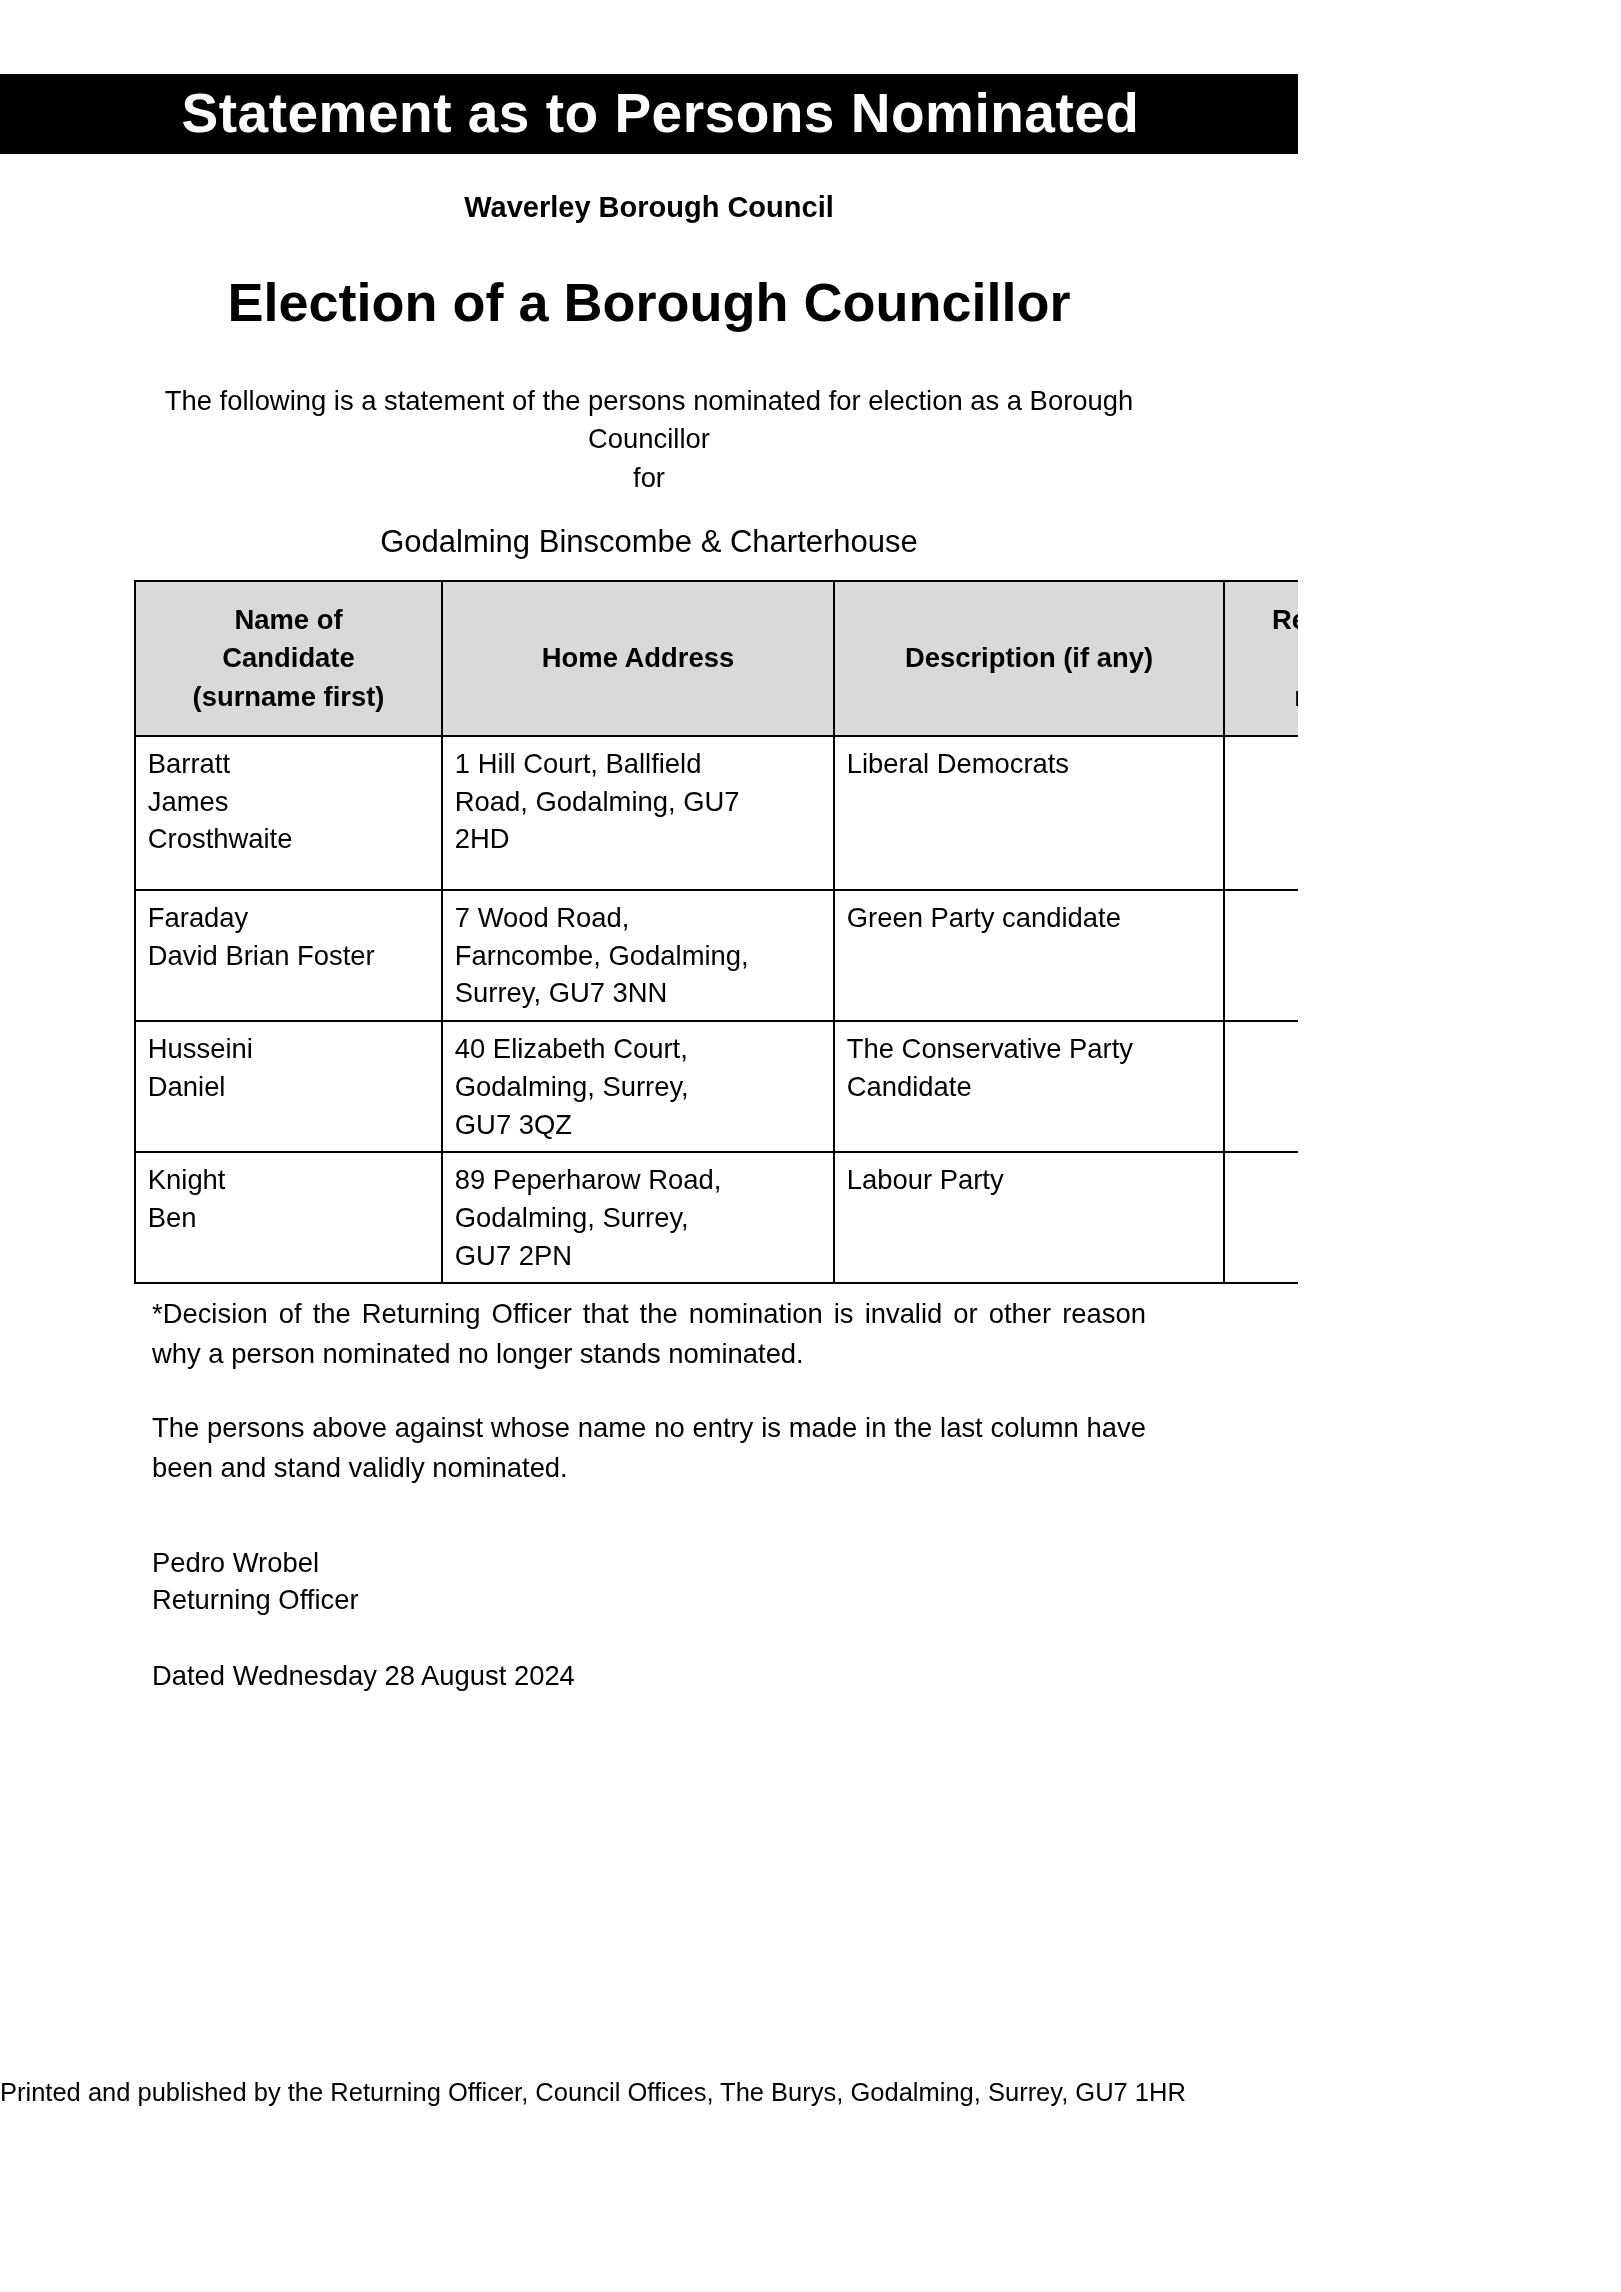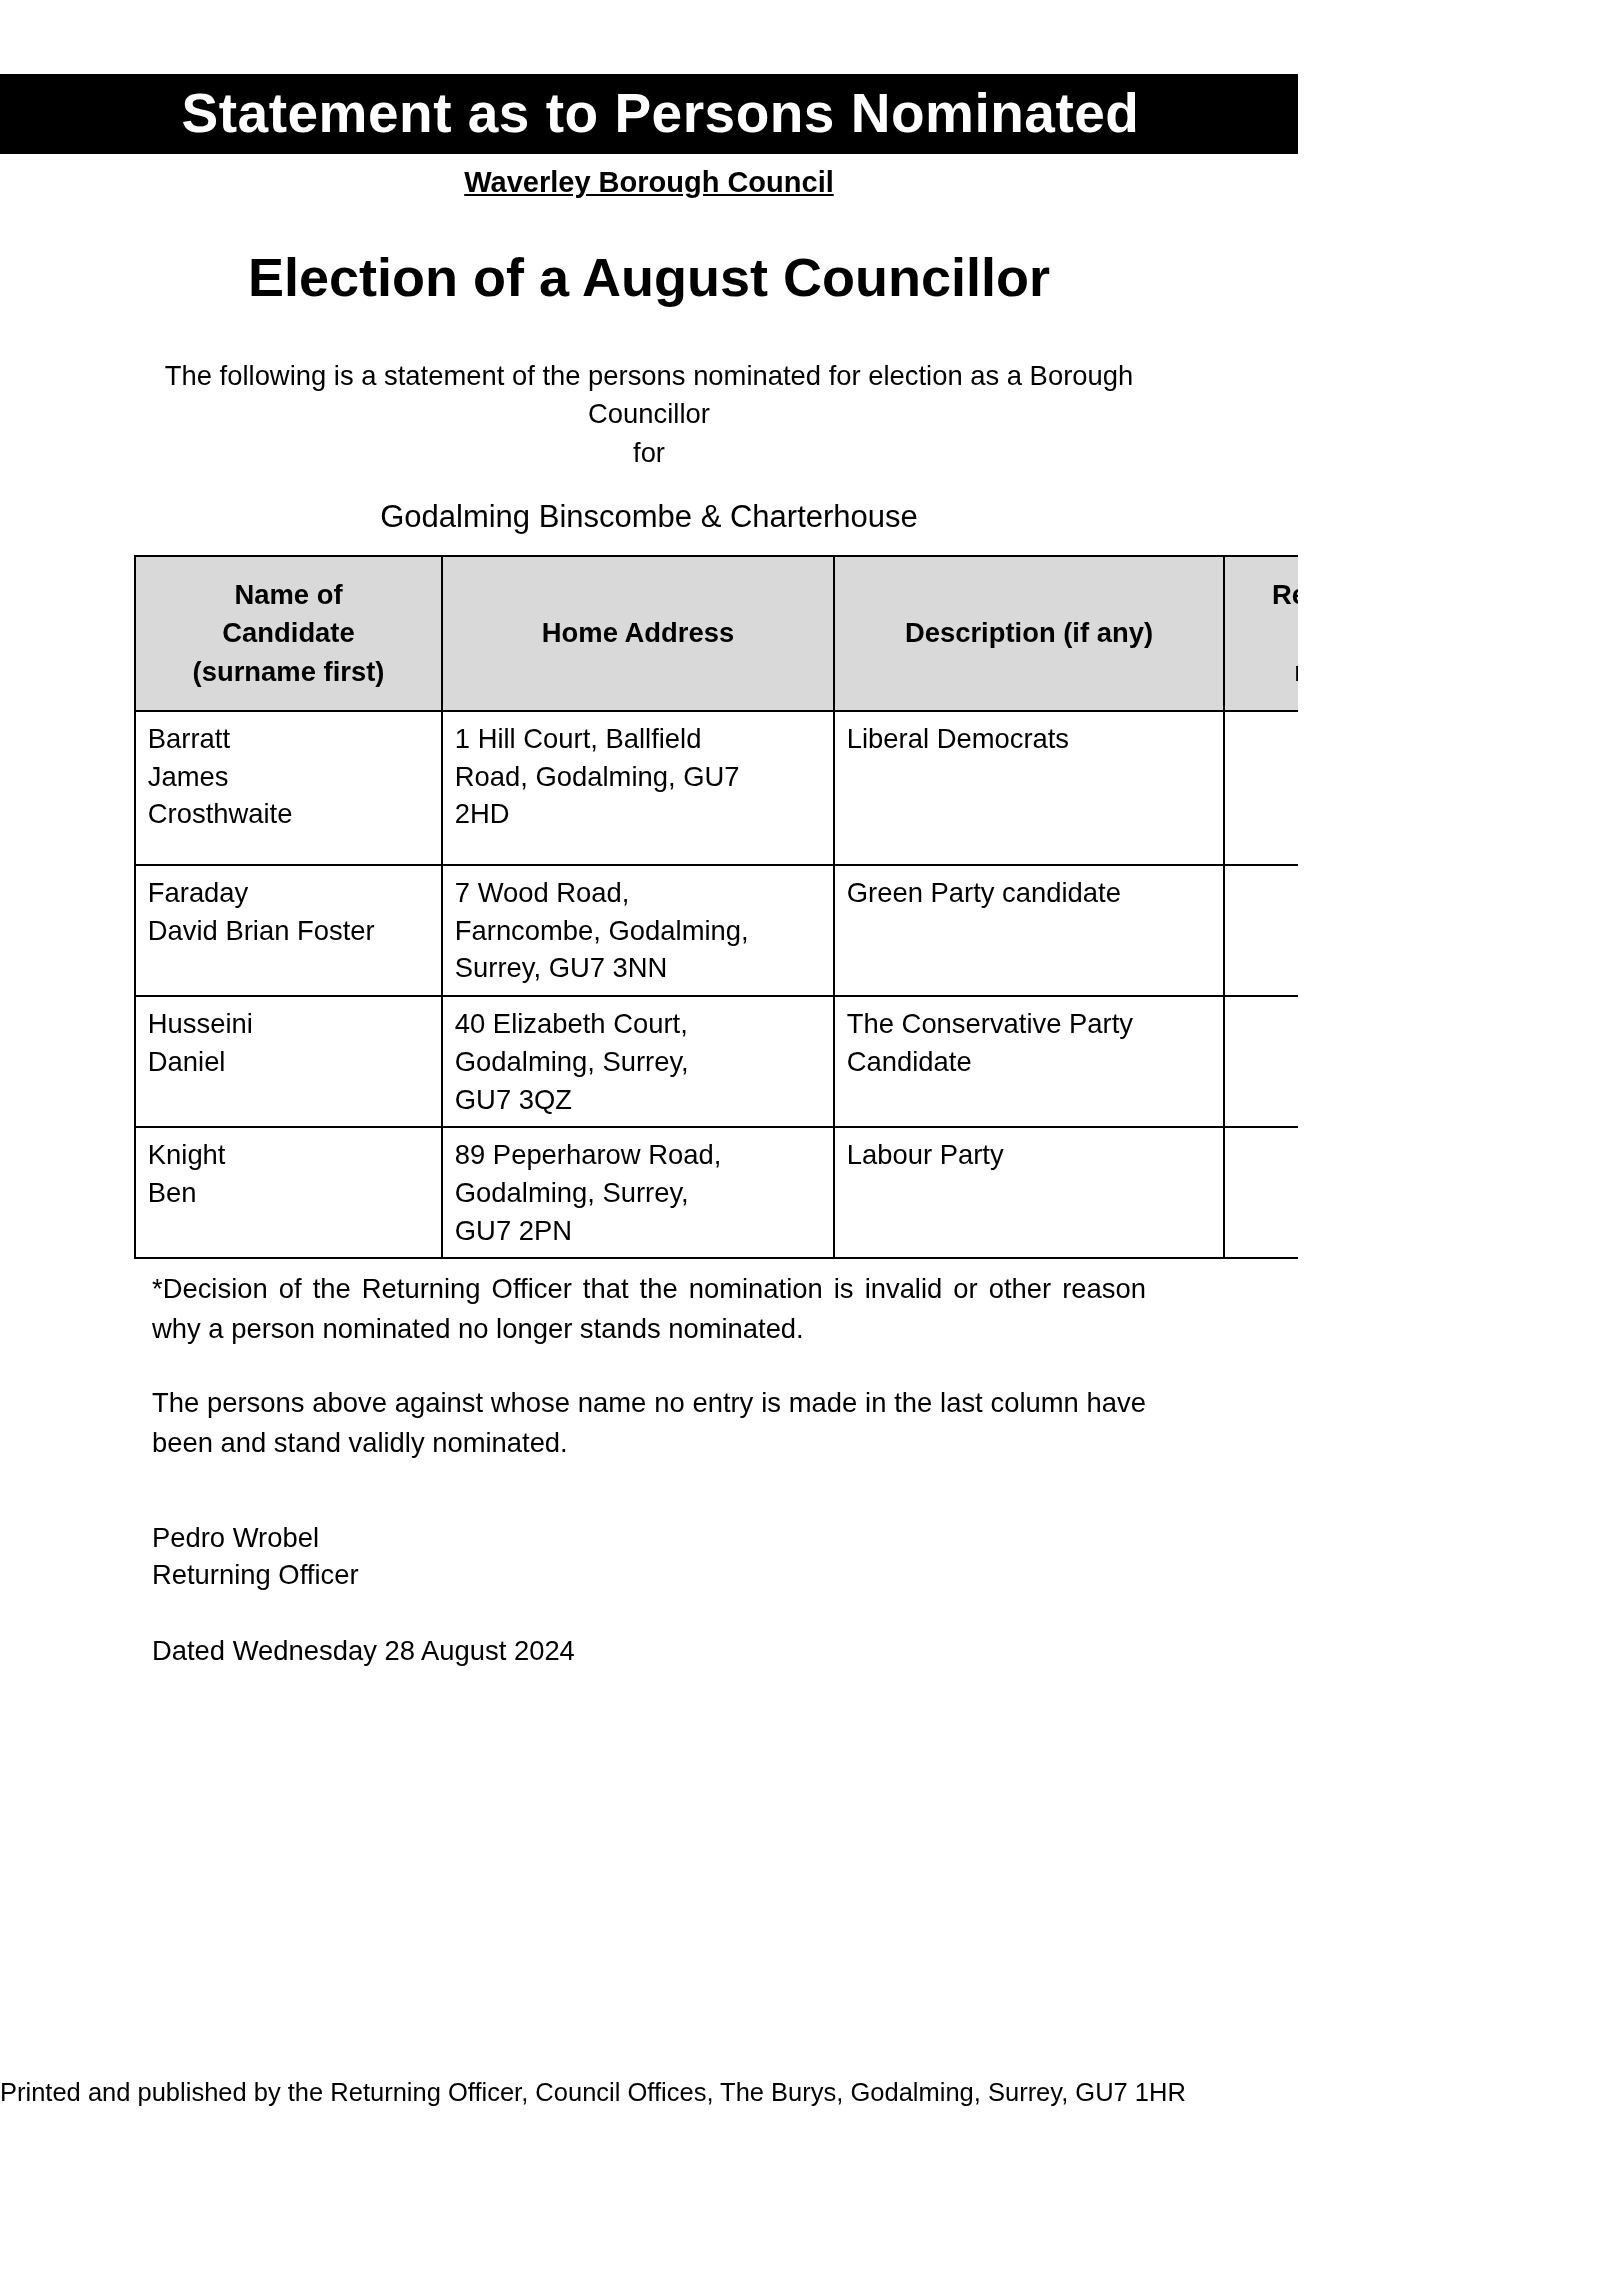--- a/index.html
+++ b/index.html
@@ -20,25 +20,24 @@
     margin: 0 auto;
     background: #000000;
     color: #ffffff;
     font-size: 55px;
     font-weight: bold;
     text-align: center;
     line-height: 78px;
     letter-spacing: 0.5px;
   }
   .council {
-    margin-top: 12px;
+    margin-top: 37px;
     text-align: center;
     font-size: 29px;
     font-weight: bold;
-    text-decoration: underline;
   }
   .election-title {
     margin-top: 47px;
     text-align: center;
     font-size: 54px;
     font-weight: bold;
   }
   .intro {
     margin: 49px 152px 0 152px;
     text-align: center;
@@ -112,21 +111,21 @@
 </style>
 </head>
 <body>
 
 <div class="page">
 
   <div class="banner">Statement as to Persons Nominated</div>
 
   <div class="council">Waverley Borough Council</div>
 
-  <div class="election-title">Election of a August Councillor</div>
+  <div class="election-title">Election of a Borough Councillor</div>
 
   <div class="intro">The following is a statement of the persons nominated for election as a Borough Councillor
 for</div>
 
   <div class="ward">Godalming Binscombe &amp; Charterhouse</div>
 
   <table class="nominations">
     <colgroup>
       <col class="col-name">
       <col class="col-address">

